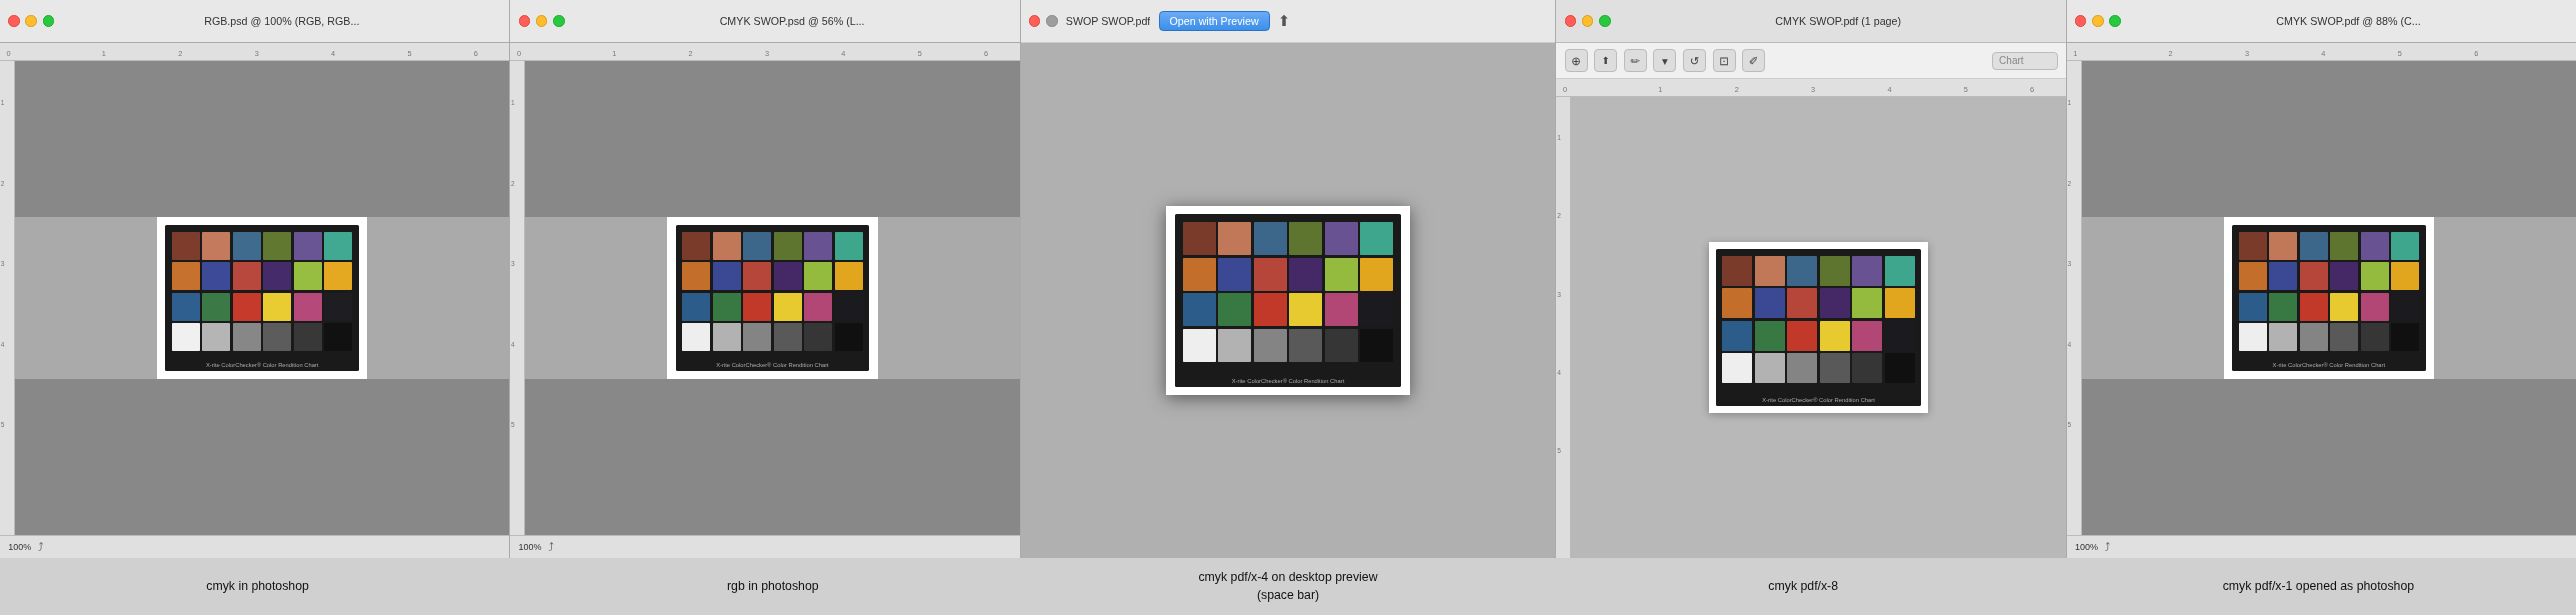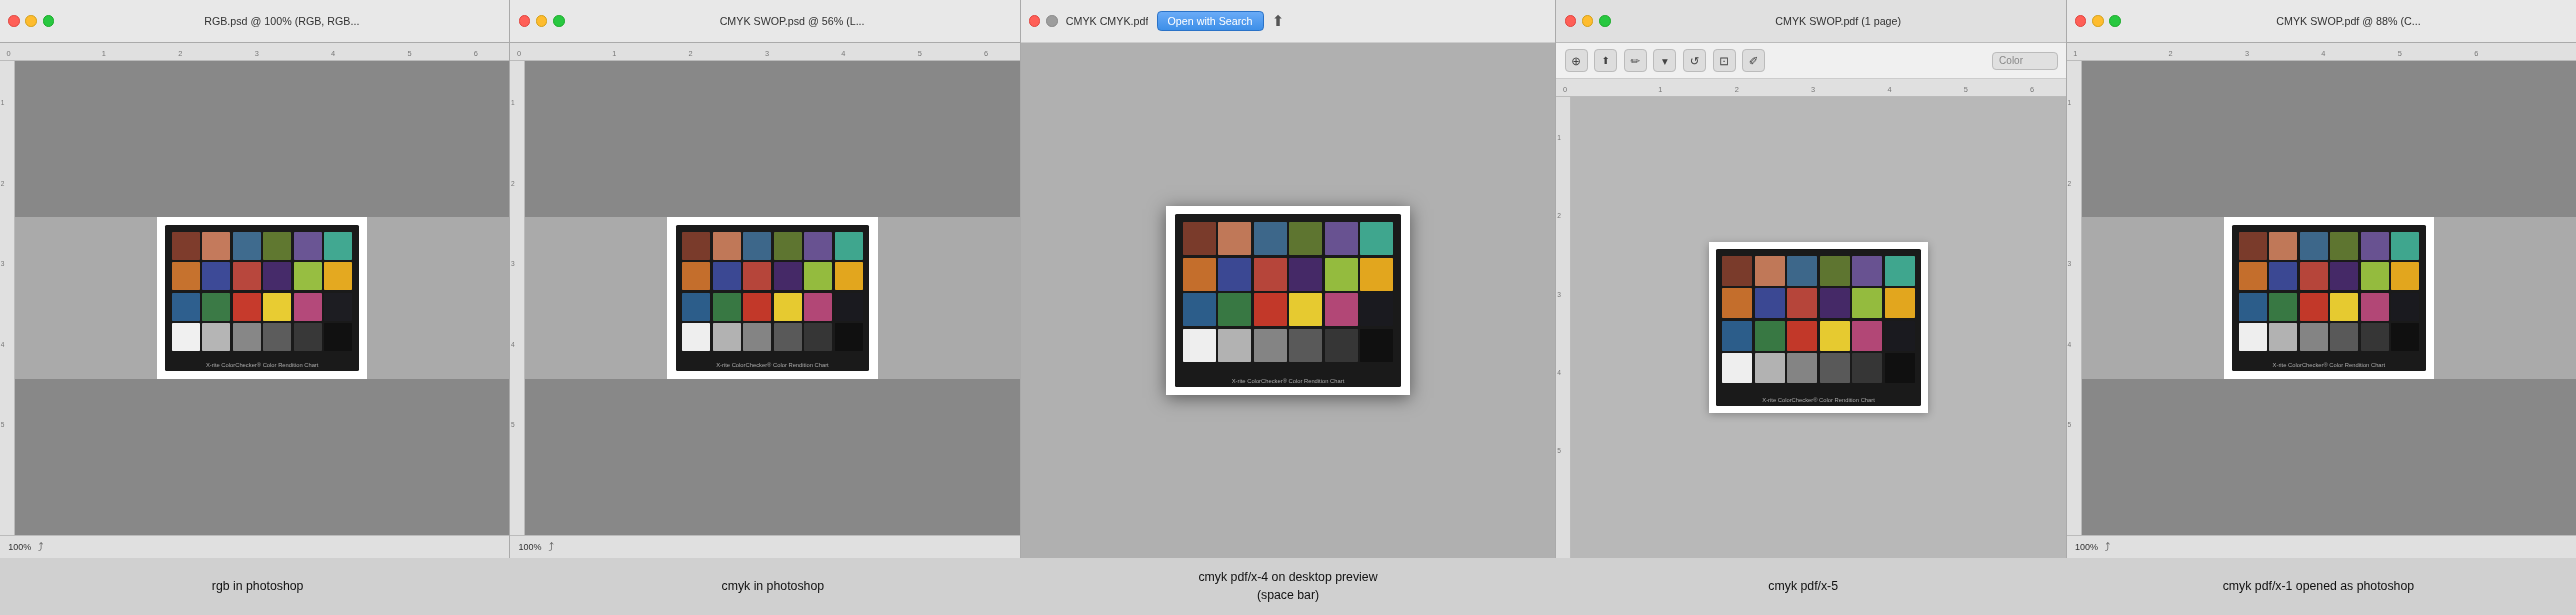--- a/index.html
+++ b/index.html
@@ -407,22 +407,22 @@
       <span class="zoom-icon">⤴</span>
     </div>
   </div>
 
   <div class="panel pdf-panel">
     <div class="title-bar pdf-title-bar">
       <div class="traffic-lights">
         <div class="traffic-light tl-close"></div>
         <div class="traffic-light tl-gray"></div>
       </div>
-      <div class="title-text" style="flex:0 1 auto; margin-right:8.2px;">CMYK CMYK.pdf</div>
-      <button class="open-preview-btn">Open with Search</button>
+      <div class="title-text" style="flex:0 1 auto; margin-right:8.2px;">SWOP SWOP.pdf</div>
+      <button class="open-preview-btn">Open with Preview</button>
       <span style="margin-left:8.2px;font-size:15px;color:#555;cursor:pointer;">⬆</span>
     </div>
     <div class="pdf-page-area">
       <div class="pdf-page">
         <div class="cc-grid" style="padding:8.2px 8.2px 25px 8.2px;">
           <div class="cc-rows" id="cc-ql-rows">
               <div class="cc-row">
                 <div class="cc-cell" style="background-color: rgb(122, 59, 43); width: 33px; height: 33px;"></div>
                 <div class="cc-cell" style="background-color: rgb(192, 120, 88); width: 33px; height: 33px;"></div>
                 <div class="cc-cell" style="background-color: rgb(61, 103, 138); width: 33px; height: 33px;"></div>
@@ -472,21 +472,21 @@
     </div>
     <div class="preview-toolbar">
       <div class="toolbar-btn">⊕</div>
       <div class="toolbar-btn" style="font-size:10px;">⬆</div>
       <div class="toolbar-btn">✏</div>
       <div class="toolbar-btn">▾</div>
       <div class="toolbar-btn">↺</div>
       <div class="toolbar-btn">⊡</div>
       <div class="toolbar-btn">✐</div>
       <div style="flex:1;"></div>
-      <div class="search-box">Color</div>
+      <div class="search-box">Chart</div>
     </div>
     <div class="ruler">
       <span class="ruler-num" style="left:6.6px">0</span>
       <span class="ruler-num" style="left:20%">1</span>
       <span class="ruler-num" style="left:35%">2</span>
       <span class="ruler-num" style="left:50%">3</span>
       <span class="ruler-num" style="left:65%">4</span>
       <span class="ruler-num" style="left:80%">5</span>
       <span class="ruler-num" style="left:93%">6</span>
     </div>
@@ -611,19 +611,19 @@
     </div>
     <div class="bottom-bar">
       <span class="zoom-text">100%</span>
       <span class="zoom-icon">⤴</span>
     </div>
   </div>
 
 </div>
 
 <div class="captions-row">
+  <div class="caption">cmyk in photoshop</div>
   <div class="caption">rgb in photoshop</div>
-  <div class="caption">cmyk in photoshop</div>
   <div class="caption">cmyk pdf/x-4 on desktop preview<br>(space bar)</div>
-  <div class="caption">cmyk pdf/x-5</div>
+  <div class="caption">cmyk pdf/x-8</div>
   <div class="caption">cmyk pdf/x-1 opened as photoshop</div>
 </div>
 
 
 </body></html>

